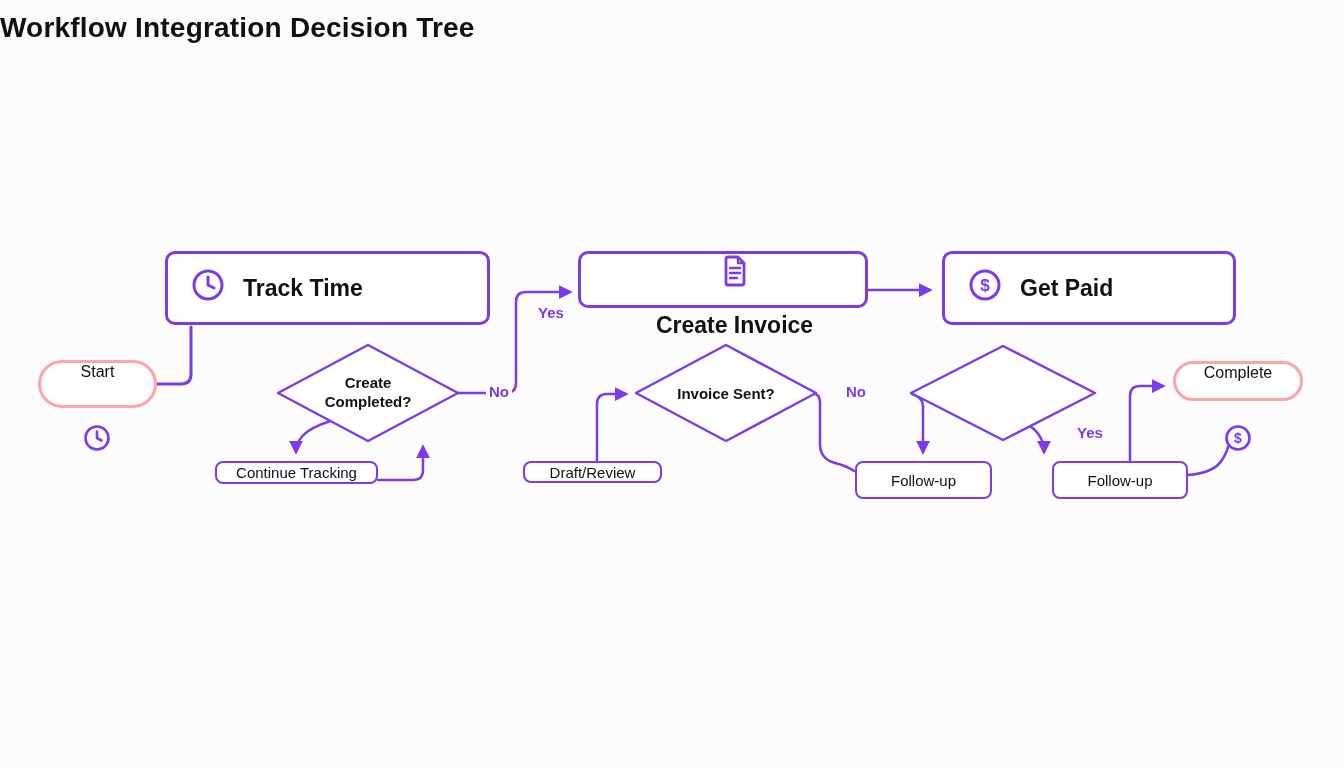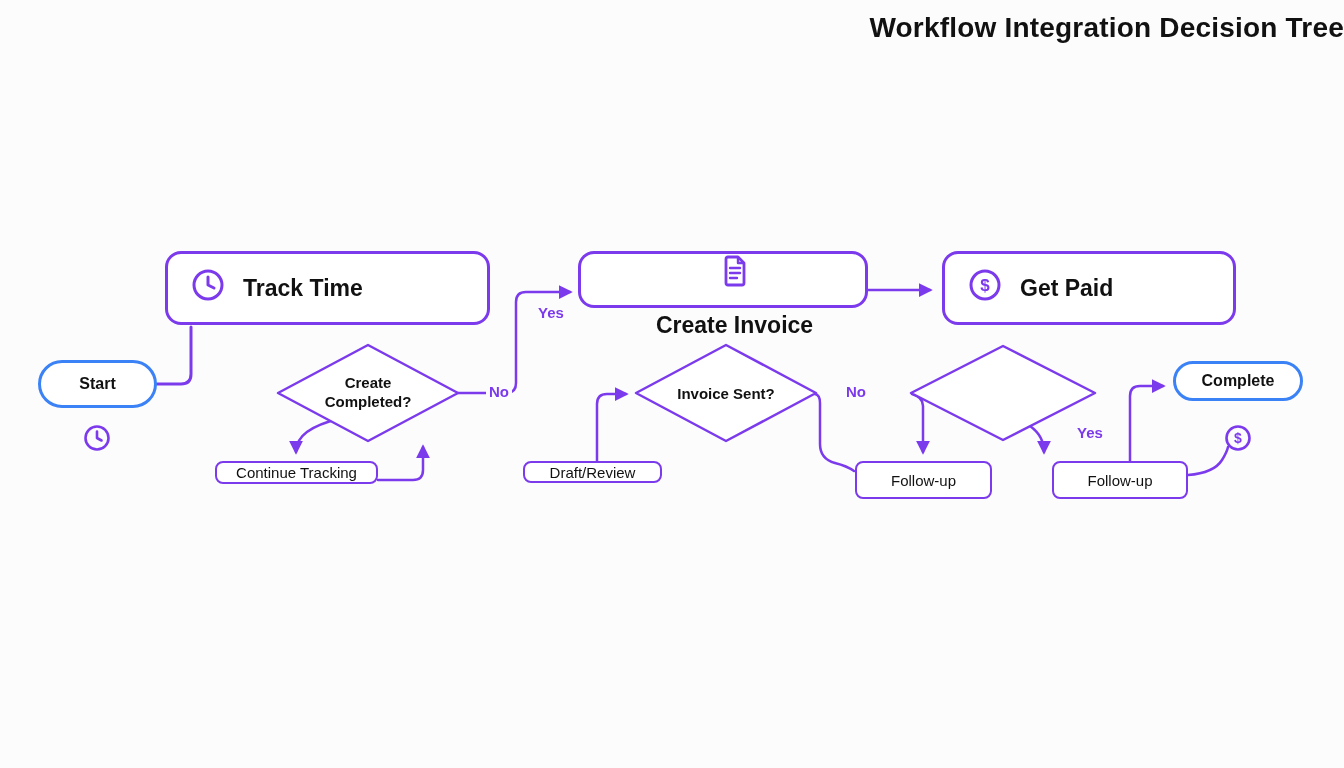--- a/index.html
+++ b/index.html
@@ -7,37 +7,37 @@
   body {
     font-family: "Liberation Sans", "DejaVu Sans", sans-serif;
     background: #fcfcfd;
     position: relative;
     overflow: hidden;
     color: #1a1a1a;
   }
   .stage { position: absolute; inset: 0; width: 1344px; height: 768px; }
   .title {
     position: absolute; top: 12px; left: 0; width: 100%;
-    text-align: right; font-size: 28px; font-weight: bold;
+    text-align: left; font-size: 28px; font-weight: bold;
     letter-spacing: 0.2px; color: #111;
   }
   svg.wires { position: absolute; inset: 0; width: 1344px; height: 768px; }
 
   .node { position: absolute; background: #ffffff; }
 
   .bigbox {
-    border: 3.5px solid #7c3aed; border-radius: 16px;
+    border: 3.5px solid #7c3aed; border-radius: 10px;
     display: flex; align-items: center; gap: 18px;
     padding-left: 23px;
     font-size: 23px; font-weight: bold; color: #111;
   }
   .pill {
-    border: 3px solid #3b82f6; border-radius: 26px;
-    display: flex; align-items: center; justify-content: center;
-    font-size: 16px; font-weight: 700; color: #111;
+    border: 3px solid #fca5a5; border-radius: 26px;
+    display: flex; justify-content: center;
+    font-size: 16px; font-weight: 400; color: #111;
   }
   .smallbox {
     border: 2.5px solid #7c3aed; border-radius: 8px;
     display: flex; align-items: center; justify-content: center;
     font-size: 15px; font-weight: 500; color: #111;
   }
   .diamond-label {
     position: absolute; width: 160px; text-align: center;
     font-size: 15px; font-weight: bold; color: #111; line-height: 1.25;
   }

